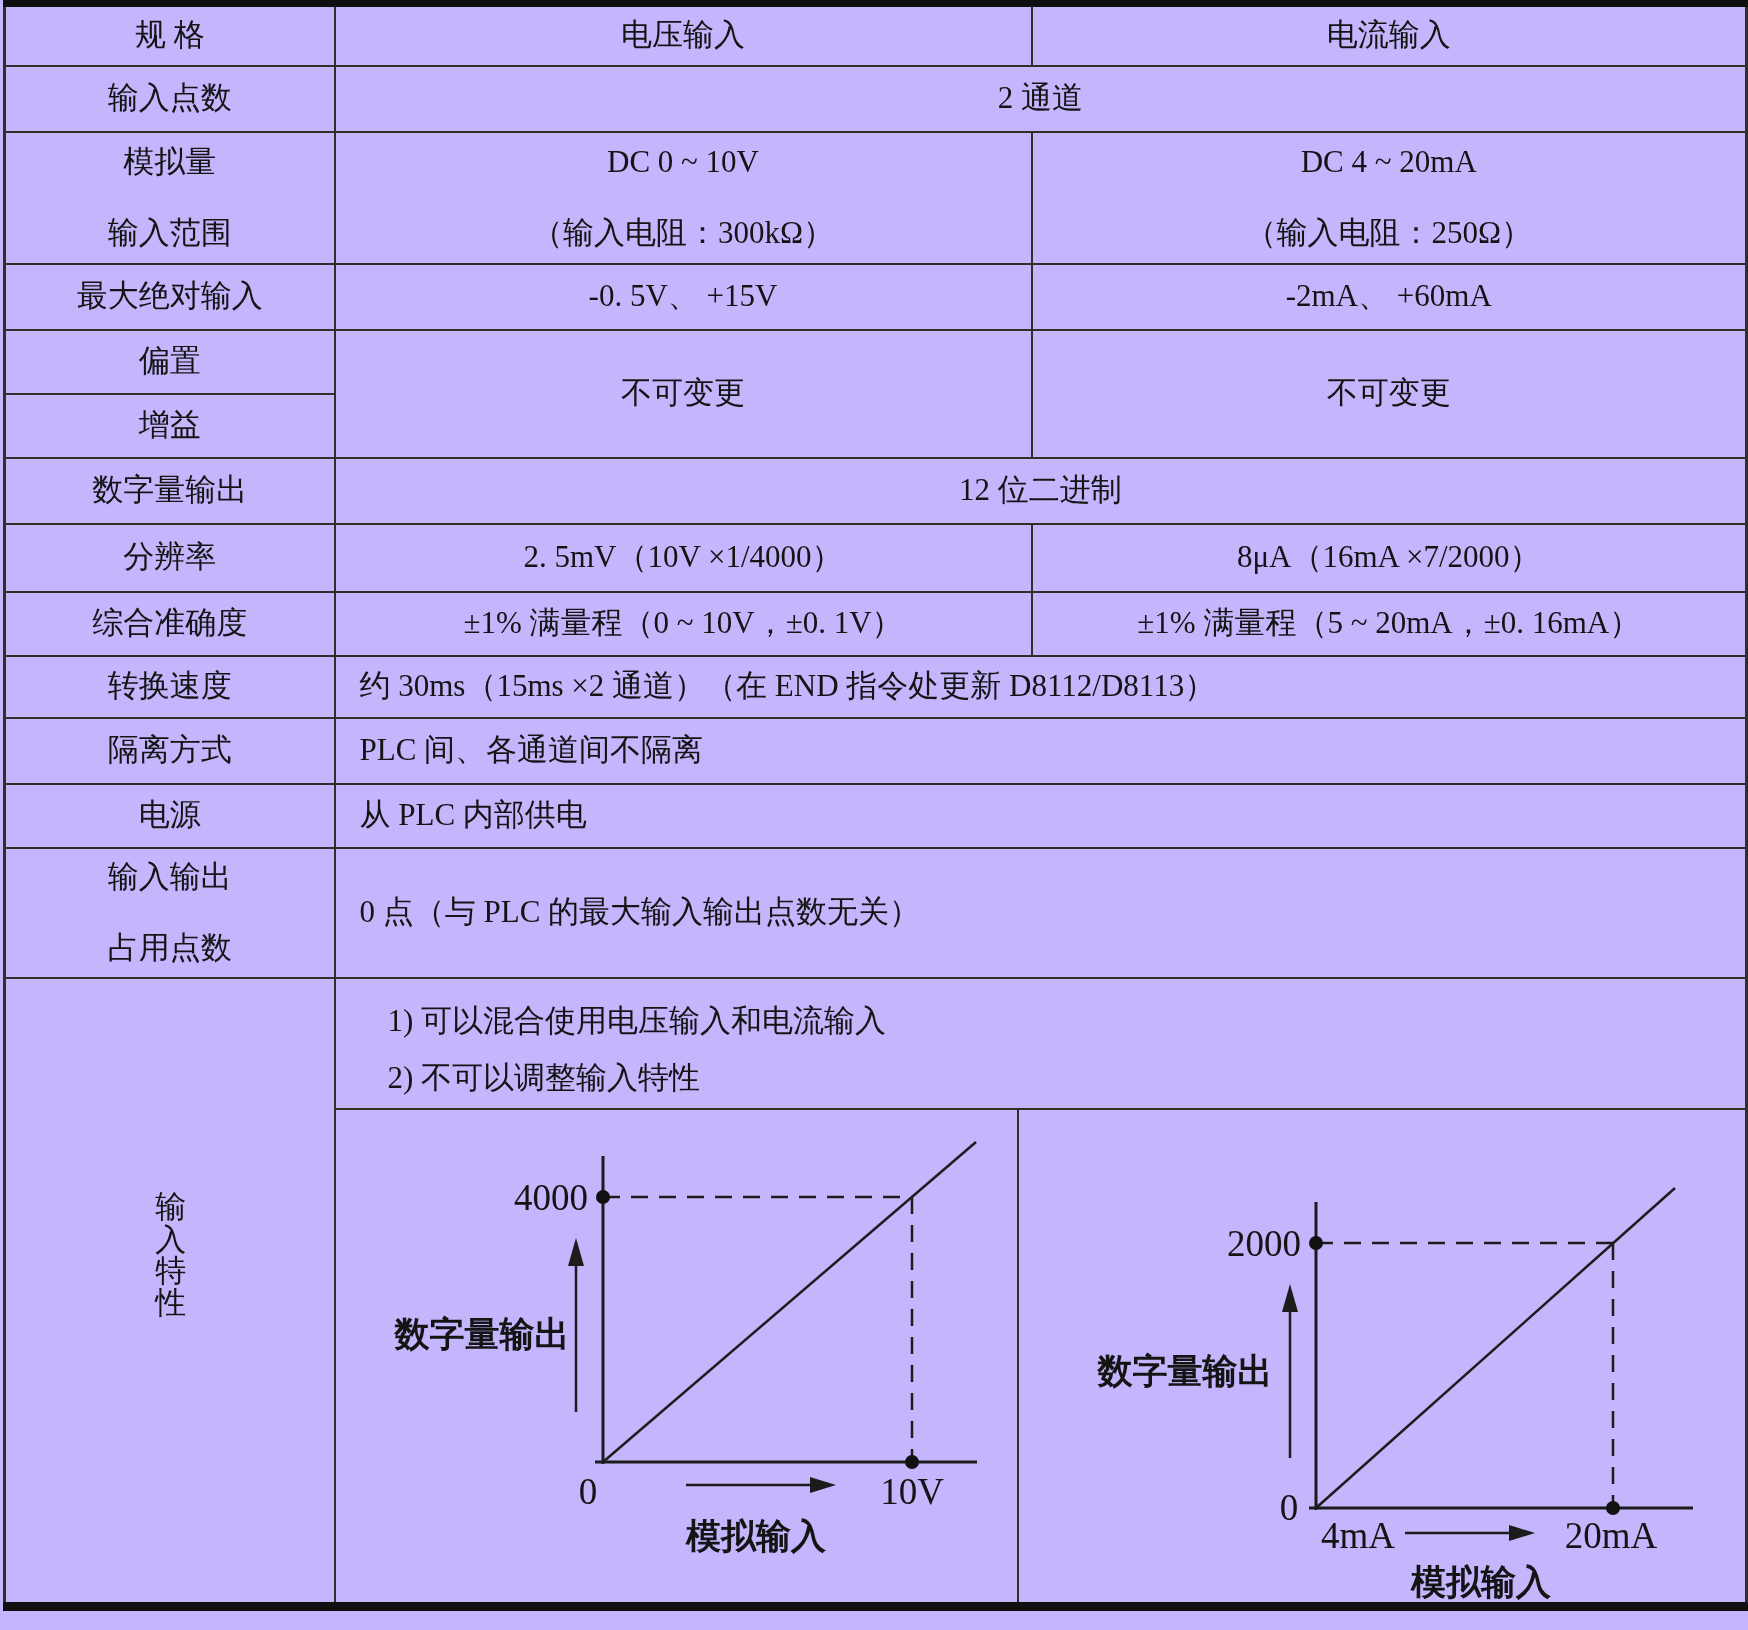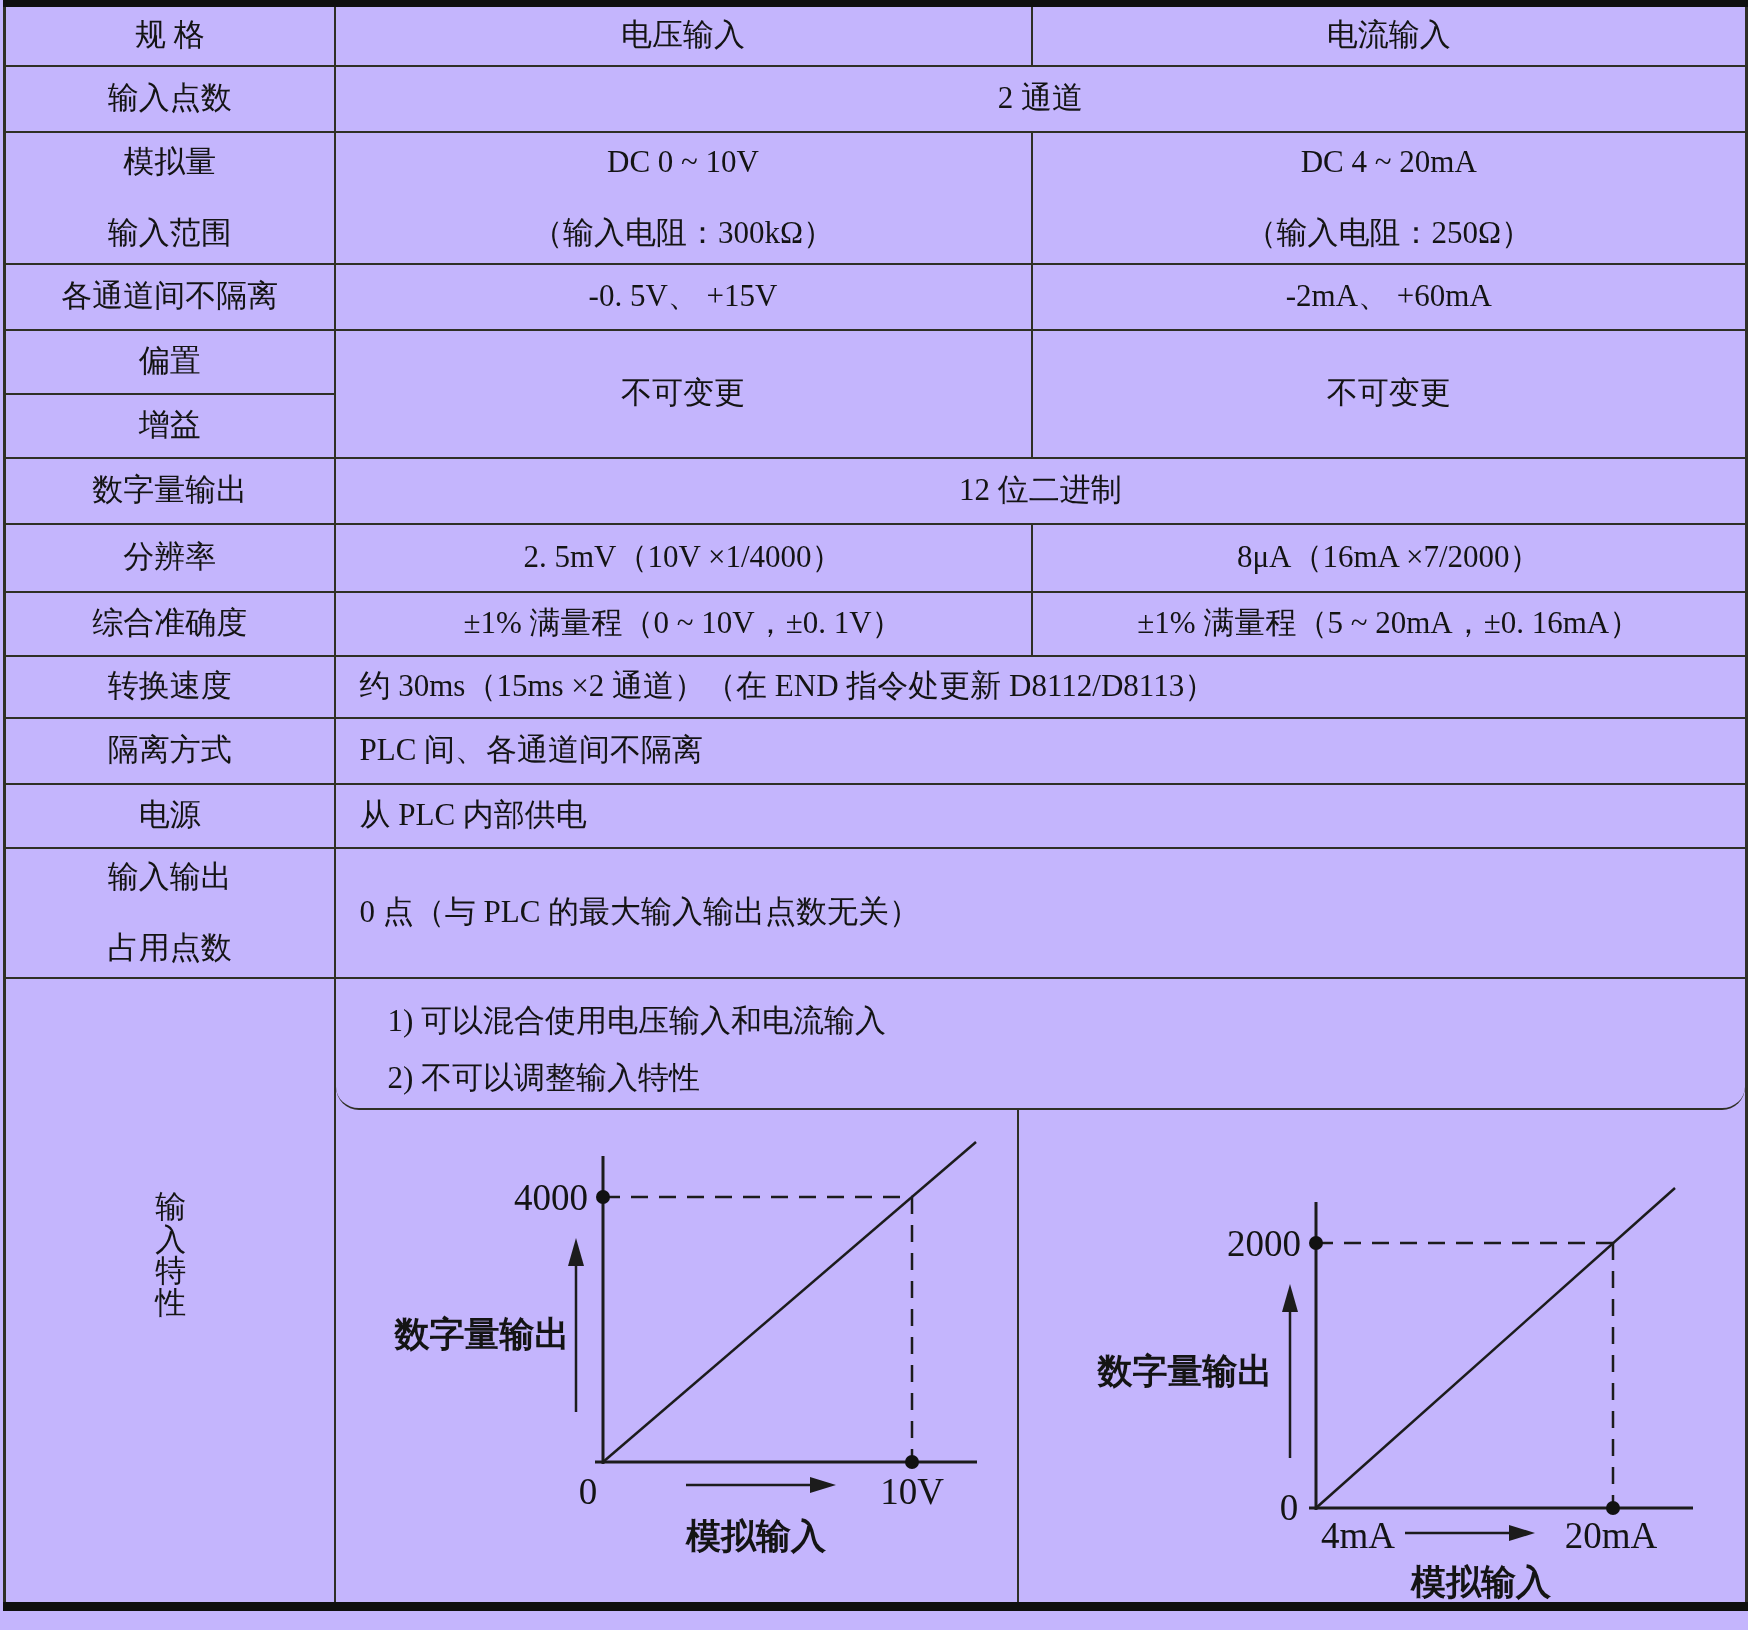--- a/index.html
+++ b/index.html
@@ -40,21 +40,21 @@
     letter-spacing:32px;
     font-size:31px;
   }
   .bigcell{padding:0;vertical-align:top;}
   .notes{
     height:131px;
     box-sizing:border-box;
     padding:14px 0 0 52px;
     display:flex;flex-direction:column;justify-content:center;gap:18px;
     border-bottom:2px solid #2f2f26;
-    text-align:left;font-size:31px;border-radius:23px;
+    text-align:left;font-size:31px;
   }
   .graphs{display:flex;height:492px;}
   .gcell{box-sizing:border-box;}
   .gcell.first{width:683px;border-right:2px solid #2f2f26;}
   .gcell.second{flex:1;margin-top:46px;}
   svg text{
     font-family:"Liberation Serif","DejaVu Serif",serif;
     fill:#141414;
   }
   svg .axis-label{font-weight:bold;font-size:35px;}
@@ -98,21 +98,21 @@
     </td>
     <td>
       <div class="twoline">
         <span>DC 4 ~ 20mA</span>
         <span>（输入电阻：250Ω）</span>
       </div>
     </td>
   </tr>
 
   <tr style="height:66px">
-    <td>各通道间不隔离</td>
+    <td>最大绝对输入</td>
     <td>-0. 5V、 +15V</td>
     <td>-2mA、 +60mA</td>
   </tr>
 
   <tr style="height:64px">
     <td>偏置</td>
     <td rowspan="2">不可变更</td>
     <td rowspan="2">不可变更</td>
   </tr>
   <tr style="height:64px">

